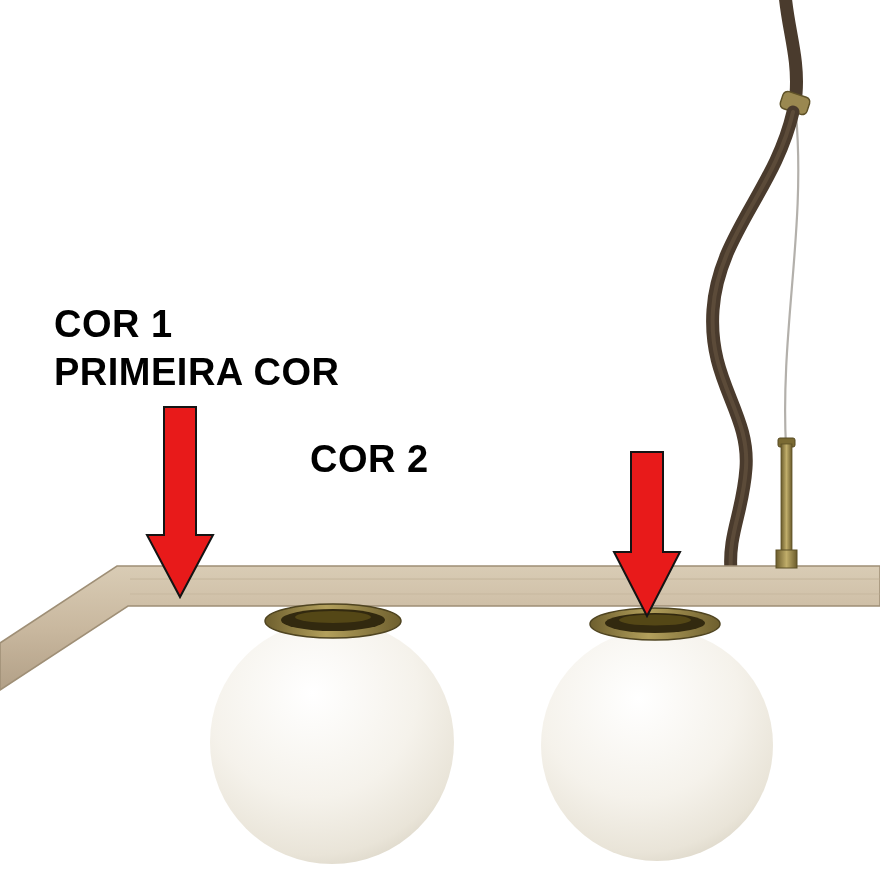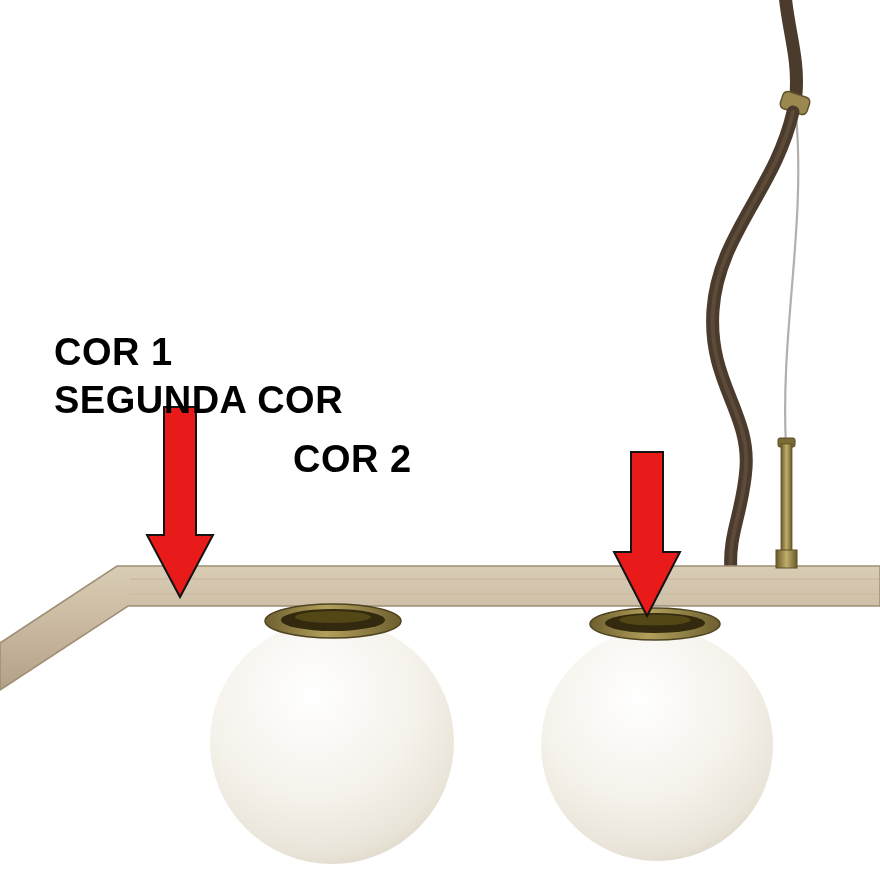--- a/index.html
+++ b/index.html
@@ -14,22 +14,22 @@
   .lamp-svg { position: absolute; left: 0; top: 0; }
   .anno {
     position: absolute;
     font-weight: 700;
     font-size: 38px;
     line-height: 48px;
     color: #000000;
     white-space: nowrap;
     letter-spacing: 0.5px;
   }
-  .anno-1 { left: 54px;  top: 300px; margin-top: 28px; }
-  .anno-2 { left: 293px; top: 435px; }
+  .anno-1 { left: 54px;  top: 300px; }
+  .anno-2 { left: 310px; top: 435px; }
 </style>
 </head>
 <body>
 
 <div class="stage">
 
   <svg class="lamp-svg" width="880" height="880" viewBox="0 0 880 880">
     <defs>
       <linearGradient id="barGrad" x1="0" y1="0" x2="0" y2="1">
         <stop offset="0" stop-color="#d9ccb5"></stop>
@@ -91,20 +91,20 @@
       <ellipse cx="655" cy="620" rx="36" ry="5.5" fill="#5a4c18" opacity="0.85"></ellipse>
     </g>
 
     <polygon points="164,407 196,407 196,535 213,535 180,597 147,535 164,535" stroke="#141414" stroke-width="2" stroke-linejoin="miter" fill="#e81a1a"></polygon>
 
     <polygon points="631,452 663,452 663,552 680,552 647,616 614,552 631,552" stroke="#141414" stroke-width="2" stroke-linejoin="miter" fill="#e81a1a"></polygon>
   </svg>
 
   <div class="anno anno-1">
     <div>COR 1</div>
-    <div>SEGUNDA COR</div>
+    <div>PRIMEIRA COR</div>
   </div>
 
   <div class="anno anno-2">
     <div>COR 2</div>
   </div>
 
 </div>
 
 </body></html>

